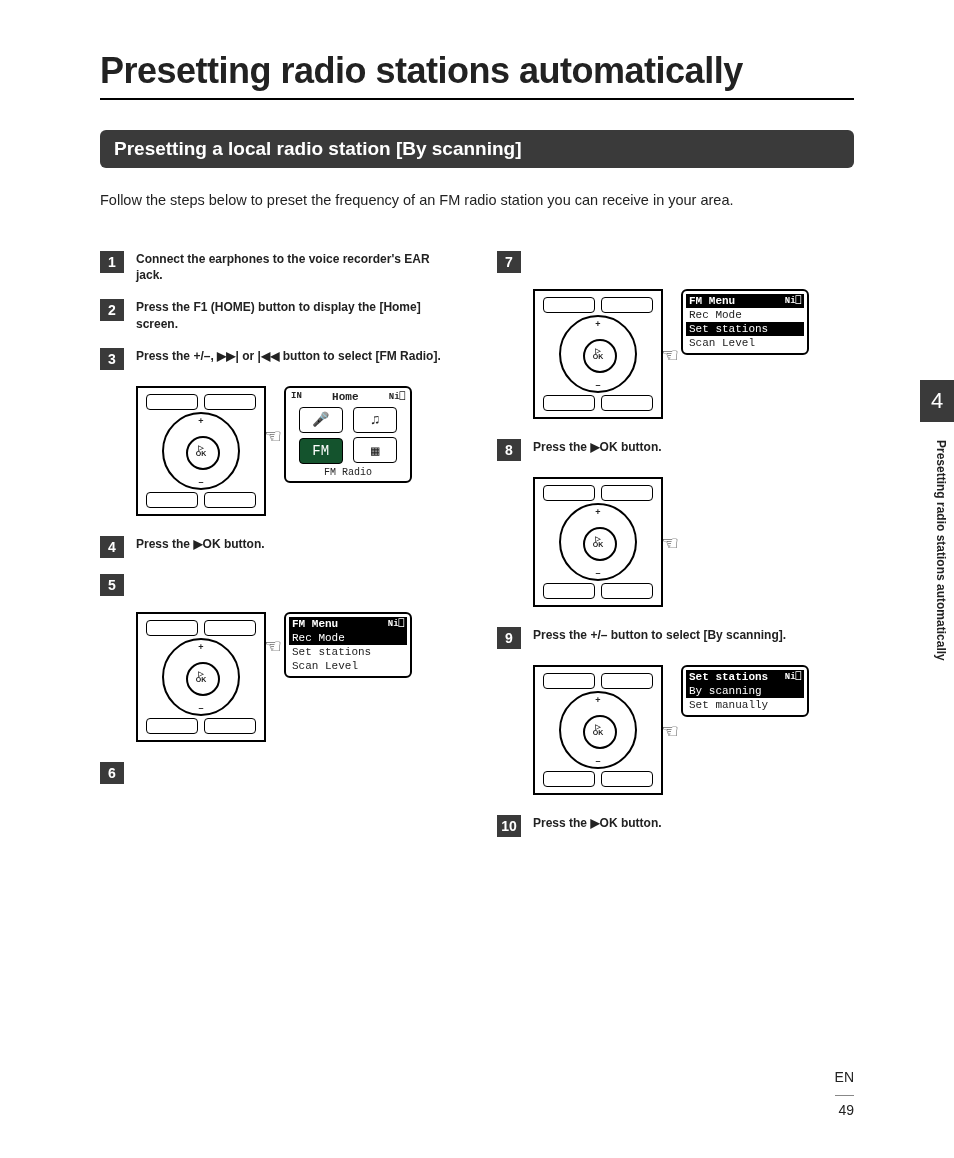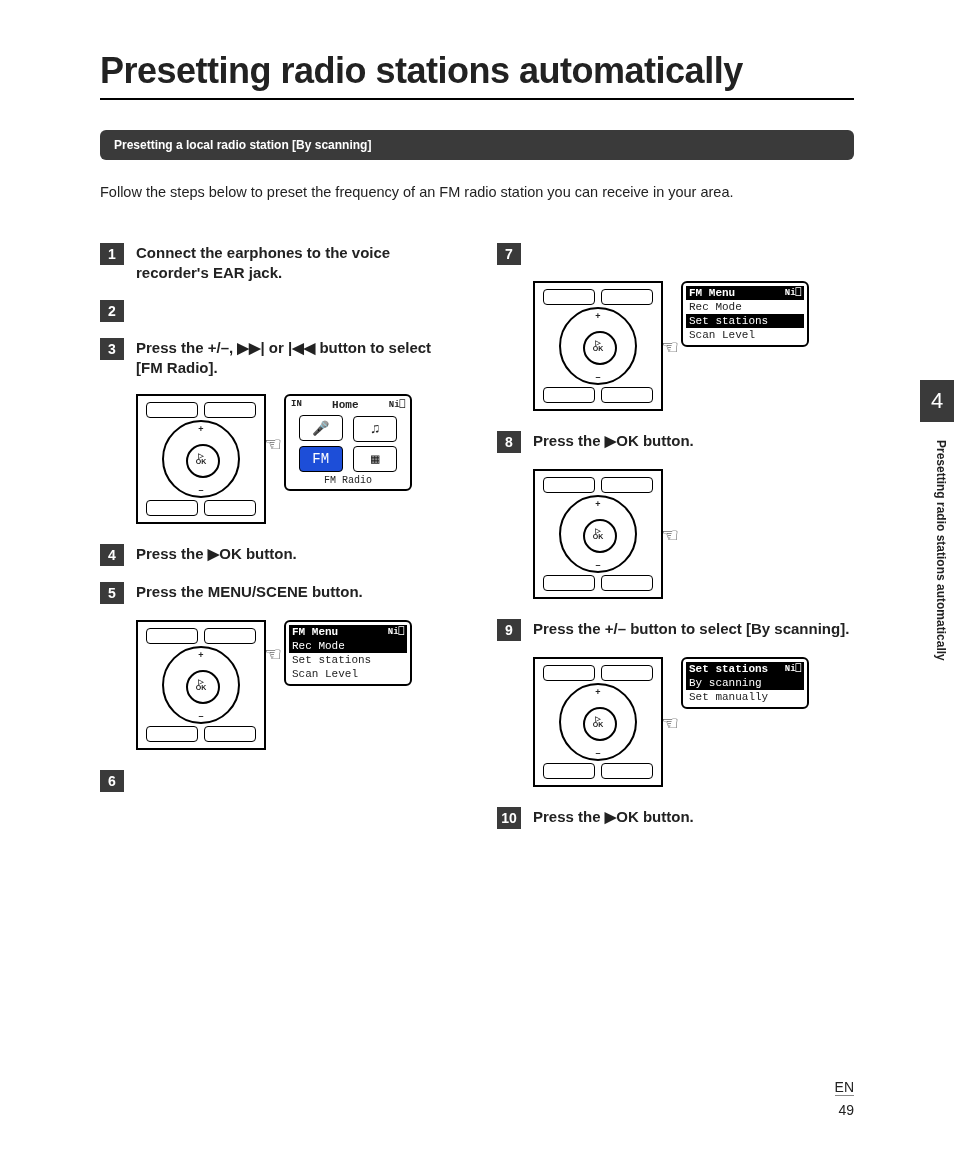--- a/index.html
+++ b/index.html
@@ -18,21 +18,21 @@
     letter-spacing: -0.5px;
     border-bottom: 2px solid #000;
     padding-bottom: 6px;
     margin-bottom: 30px;
     font-stretch: condensed;
   }
   .section-bar {
     background: #3a3a3a;
     color: #fff;
     font-weight: 800;
-    font-size: 12px;
+    font-size: 19px;
     padding: 8px 14px;
     border-radius: 6px;
     margin-bottom: 22px;
     font-stretch: condensed;
   }
   .intro {
     font-size: 14.5px;
     line-height: 1.45;
     margin-bottom: 40px;
   }
@@ -50,21 +50,21 @@
     flex: 0 0 24px;
     height: 22px;
     background: #3a3a3a;
     color: #fff;
     font-weight: 700;
     font-size: 14px;
     text-align: center;
     line-height: 22px;
   }
   .step-text {
-    font-size: 15px;
+    font-size: 12px;
     font-weight: 700;
     line-height: 1.35;
   }
   .step-text .btn-label { font-weight: 900; }
   .figrow {
     display: flex;
     gap: 18px;
     align-items: flex-start;
     margin: 6px 0 20px 36px;
   }
@@ -165,21 +165,21 @@
     border-radius: 4px;
     display: inline-flex;
     align-items: center;
     justify-content: center;
     width: 44px;
     height: 26px;
     margin: 2px;
     font-size: 14px;
   }
   .lcd .boxrow { text-align: center; }
-  .lcd .box.sel { background: #1d4ed8; color: #fff; }
+  .lcd .box.sel { background: #14532d; color: #fff; }
   .lcd .caption { text-align: center; font-size: 10px; padding-top: 1px; }
   .battery { font-size: 9px; }
   
   .tab {
     position: absolute;
     right: 0;
     top: 380px;
     width: 34px;
     height: 42px;
     background: #3a3a3a;
@@ -197,21 +197,21 @@
     font-size: 12px;
     font-weight: 700;
   }
   .footer {
     position: absolute;
     right: 100px;
     bottom: 40px;
     text-align: right;
     font-size: 14px;
   }
-  .footer .lang { }
+  .footer .lang { margin-bottom: 10px; }
   .footer .pnum { border-top: 1px solid #888; padding-top: 6px; }
   .glyph { font-family: Arial, sans-serif; }
 </style>
 </head>
 <body>
 
 <h1 class="page-title">Presetting radio stations automatically</h1>
 
 <div class="section-bar">Presetting a local radio station [By scanning]</div>
 
@@ -223,20 +223,23 @@
 
     <div class="step">
       <div class="step-num">1</div>
       <div class="step-text">
         <span>Connect the earphones to the voice recorder's </span><span class="btn-label">EAR</span><span> jack.</span>
       </div>
     </div>
 
     <div class="step">
       <div class="step-num">2</div>
+      <div class="step-text">
+        <span>Press the </span><span class="btn-label">F1 (HOME)</span><span> button to display the [</span><span class="btn-label">Home</span><span>] screen.</span>
+      </div>
     </div>
 
     <div class="step">
       <div class="step-num">3</div>
       <div class="step-text">
         <span>Press the </span><span class="btn-label">+/–</span><span>, </span><span class="glyph">▶▶|</span><span> or </span><span class="glyph">|◀◀</span><span> button to select [</span><span class="btn-label">FM Radio</span><span>].</span>
       </div>
     </div>
 
     <div class="figrow">
@@ -276,23 +279,20 @@
 
     <div class="step">
       <div class="step-num">4</div>
       <div class="step-text">
         <span>Press the </span><span class="glyph">▶</span><span class="btn-label">OK</span><span> button.</span>
       </div>
     </div>
 
     <div class="step">
       <div class="step-num">5</div>
-      <div class="step-text">
-        <span>Press the </span><span class="btn-label">MENU/SCENE</span><span> button.</span>
-      </div>
     </div>
 
     <div class="figrow">
       <div class="device">
         <div class="topbtns">
             <div class="longbtn"></div>
             <div class="longbtn"></div>
           </div>
         <div class="wheel">
           <span class="plus">+</span>

